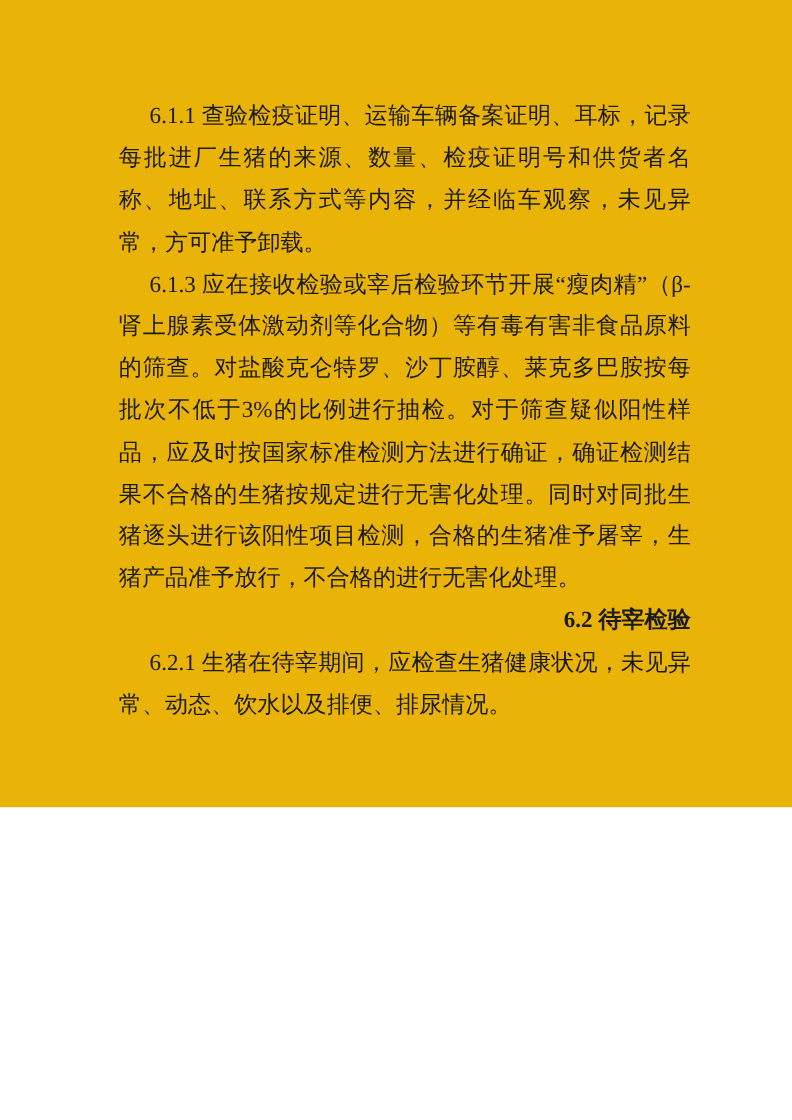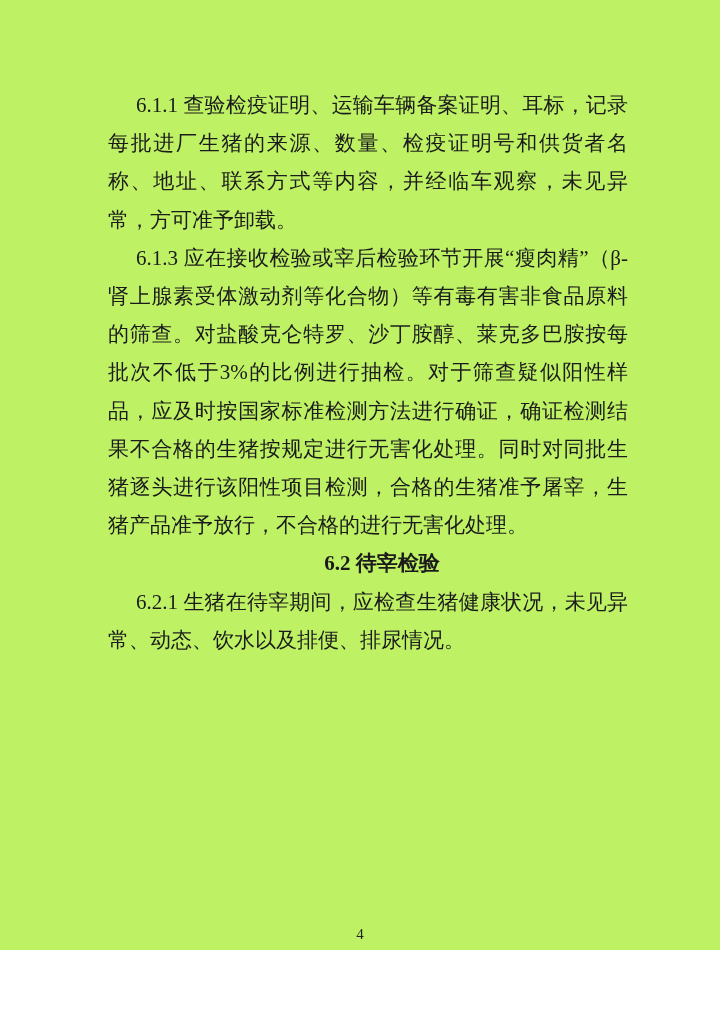--- a/index.html
+++ b/index.html
@@ -3,22 +3,22 @@
 <meta charset="utf-8">
 <style>
   html, body {
     margin: 0;
     padding: 0;
     background: #ffffff;
   }
   .page {
     position: relative;
     width: 720px;
-    height: 950px;
-    background: #bef264;
+    height: 734px;
+    background: #eab308;
     overflow: hidden;
     font-family: "Liberation Serif", "DejaVu Serif", serif;
   }
   .content {
     position: absolute;
     left: 108px;
     top: 86px;
     width: 520px;
     color: #1b1b1b;
   }
@@ -27,21 +27,21 @@
     padding: 0;
     font-size: 21px;
     line-height: 38.2px;
     text-align: justify;
     text-justify: inter-ideograph;
     text-indent: 28px;
     word-break: break-word;
   }
   .content p.heading {
     font-weight: 700;
-    text-align: center;
+    text-align: right;
   }
   .page-number {
     position: absolute;
     left: 0;
     top: 924px;
     width: 720px;
     text-align: center;
     font-size: 15px;
     line-height: 20px;
     color: #222222;

